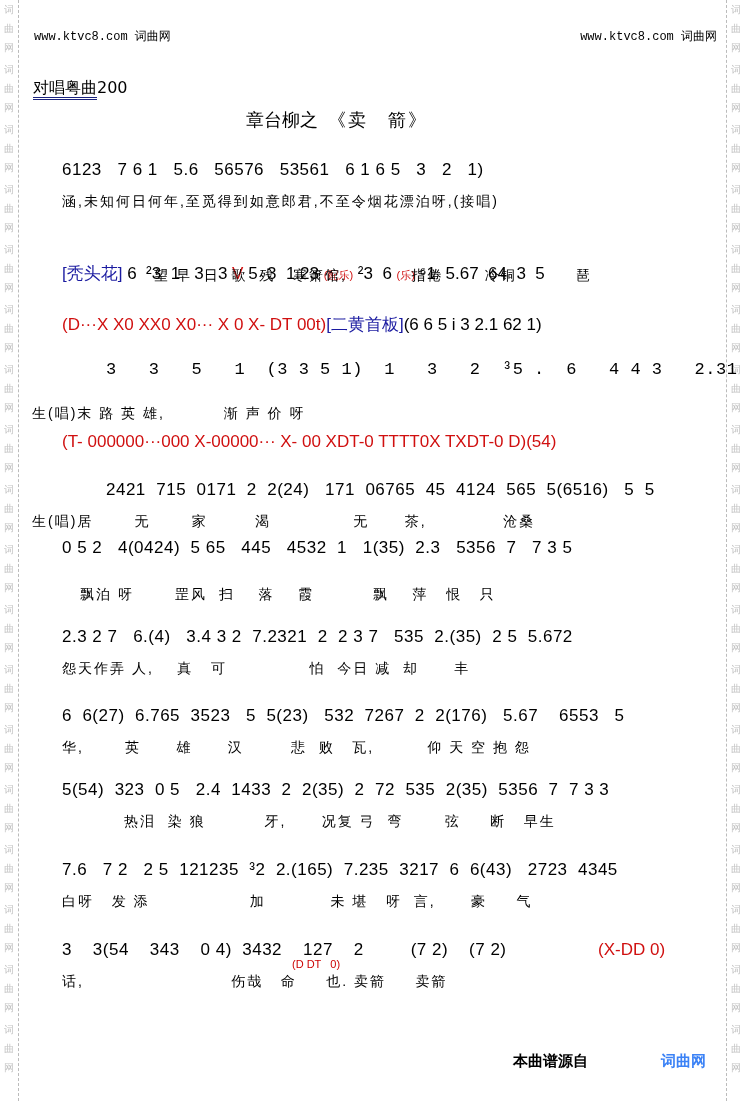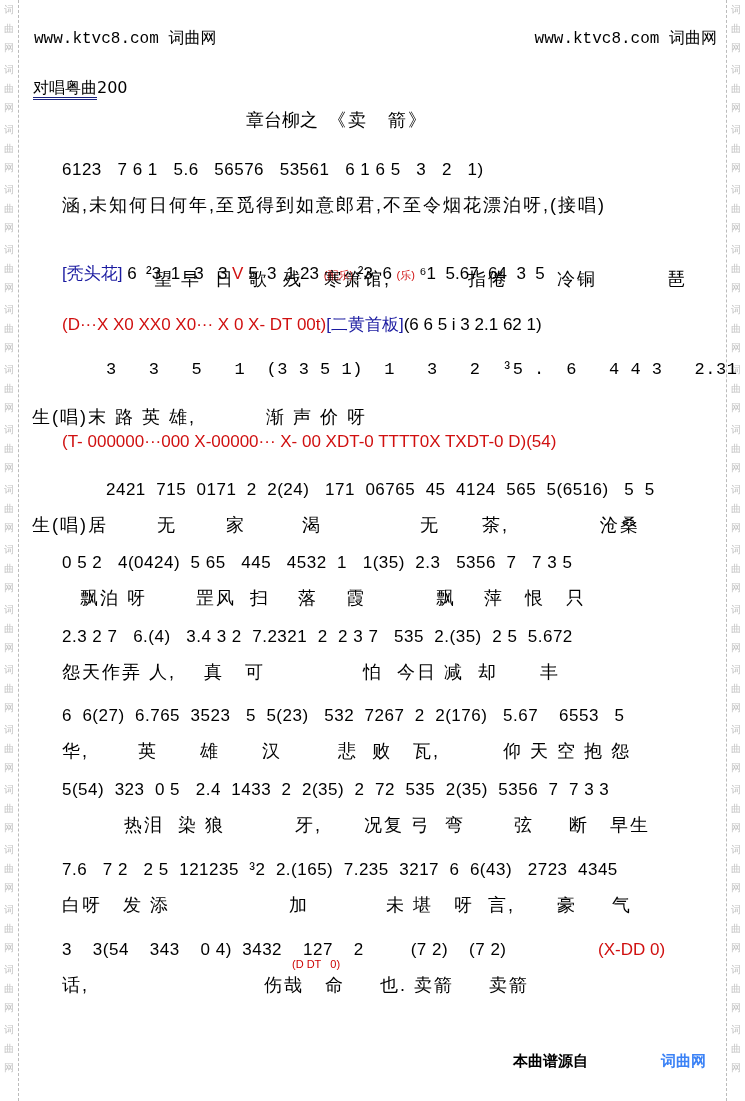--- a/index.html
+++ b/index.html
@@ -3,29 +3,29 @@
 <meta charset="utf-8">
 <style>
   html, body { margin:0; padding:0; background:#fff; }
   body { width:745px; height:1101px; position:relative; overflow:hidden;
          font-family:"DejaVu Sans", "Liberation Sans", sans-serif; color:#000; }
   .wm-col { position:absolute; top:0; width:18px; height:1101px; }
   .wm-col.left { left:0; border-right:1px dashed #bbb; }
   .wm-col.right { right:0; width:18px; border-left:1px dashed #bbb; }
   .wm-col .wm { font-size:10px; color:#c4c4c4; line-height:19px; text-align:center; }
   .wm-col .grp { margin-bottom:3px; }
-  .url { position:absolute; top:28px; font-size:16px; font-family:"Liberation Mono", monospace; }
+  .url { position:absolute; top:28px; font-size:12px; font-family:"Liberation Mono", monospace; }
   .url.left { left:34px; } .url.right { right:28px; }
   .series { position:absolute; left:33px; top:78px; font-size:16px; }
   .series .u { border-bottom:3px double #1a237e; }
   .title { position:absolute; left:246px; top:108px; font-size:18px; }
   .title .big { font-size:18px; margin-left:10px; letter-spacing:2px; }
   .line { position:absolute; white-space:pre; font-family:"Liberation Sans", sans-serif; font-size:17px; }
   .notes { letter-spacing:0.5px; }
-  .lyric { font-size:18px; letter-spacing:2px; }
+  .lyric { font-size:14px; letter-spacing:2px; }
   .red { color:#d01010; }
   .blue { color:#1a1aa0; }
   .small-red { color:#c00; font-size:11px; }
   .foot { position:absolute; top:1052px; font-size:15px; font-weight:bold; }
   .foot.src { left:513px; }
   .foot.brand { left:661px; color:#3b82f6; }
 </style>
 </head>
 <body>
 
@@ -229,21 +229,21 @@
     <div class="line notes" style="top: 160px; left: 62px;">6123   7 6 1   5.6   56576   53561   6 1 6 5   3   2   1)</div>
     <div class="line lyric" style="top: 193px; left: 62px;">涵,未知何日何年,至觅得到如意郎君,不至令烟花漂泊呀,(接唱)</div>
     <div class="line" style="top: 262px; left: 62px;"><span class="blue">[秃头花]</span><span> 6  ²3  1   3   3 </span><span class="red">V</span><span> 5  3  1.23 </span><span class="red" style="font-size: 11px;">(配乐)</span><span> ²3  6 </span><span class="red" style="font-size: 11px;">(乐)</span><span> ⁶1  5.67  64  3  5</span></div>
     <div class="line lyric" style="top: 267px; left: 154px; text-align: right;">望 早  日  歌  残   寒箫馆,           指倦       冷铜          琶</div>
     <div class="line" style="top: 313px; left: 62px;"><span class="red">(D···X X0 XX0 X0··· X 0 X- DT 00t)</span><span class="blue">[二黄首板]</span><span>(6 6 5 i 3 2.1 62 1)</span></div>
     <div class="line notes" style="top: 360px; left: 106px; font-family: Liberation Mono, monospace;">3   3   5   1  (3 3 5 1)  1   3   2  ³5 .  6   4 4 3   2.31   1   212</div>
     <div class="line lyric" style="top: 393px; left: 32px; margin-top: 12px;">生(唱)末 路 英 雄,          渐 声 价 呀</div>
     <div class="line red" style="top: 432px; left: 62px;">(T- 000000···000 X-00000··· X- 00 XDT-0 TTTT0X TXDT-0 D)(54)</div>
     <div class="line notes" style="top: 480px; left: 106px;">2421  715  0171  2  2(24)   171  06765  45  4124  565  5(6516)   5  5</div>
     <div class="line lyric" style="top: 513px; left: 32px;">生(唱)居       无       家        渴              无      茶,             沧桑</div>
-    <div class="line notes" style="top: 553px; left: 62px;">0 5 2   4(0424)  5 65   445   4532  1   1(35)  2.3   5356  7   7 3 5</div>
+    <div class="line notes" style="top: 538px; left: 62px;">0 5 2   4(0424)  5 65   445   4532  1   1(35)  2.3   5356  7   7 3 5</div>
     <div class="line lyric" style="top: 586px; left: 80px;">飘泊 呀       罡风  扫    落    霞          飘    萍   恨   只</div>
     <div class="line notes" style="top: 627px; left: 62px;">2.3 2 7   6.(4)   3.4 3 2  7.2321  2  2 3 7   535  2.(35)  2 5  5.672</div>
     <div class="line lyric" style="top: 660px; left: 62px;">怨天作弄 人,    真   可              怕  今日 减  却      丰</div>
     <div class="line notes" style="top: 706px; left: 62px;">6  6(27)  6.765  3523   5  5(23)   532  7267  2  2(176)   5.67    6553   5</div>
     <div class="line lyric" style="top: 739px; left: 62px;">华,       英      雄      汉        悲  败   瓦,         仰 天 空 抱 怨</div>
     <div class="line notes" style="top: 780px; left: 62px;">5(54)  323  0 5   2.4  1433  2  2(35)  2  72  535  2(35)  5356  7  7 3 3</div>
     <div class="line lyric" style="top: 813px; left: 124px;">热泪  染 狼          牙,      况复 弓  弯       弦     断   早生</div>
     <div class="line notes" style="top: 860px; left: 62px;">7.6   7 2   2 5  121235  ³2  2.(165)  7.235  3217  6  6(43)   2723  4345</div>
     <div class="line lyric" style="top: 893px; left: 62px;">白呀   发 添                 加           未 堪   呀  言,      豪     气</div>
     <div class="line small-red" style="top: 958px; left: 292px;">(D DT   0)</div>

